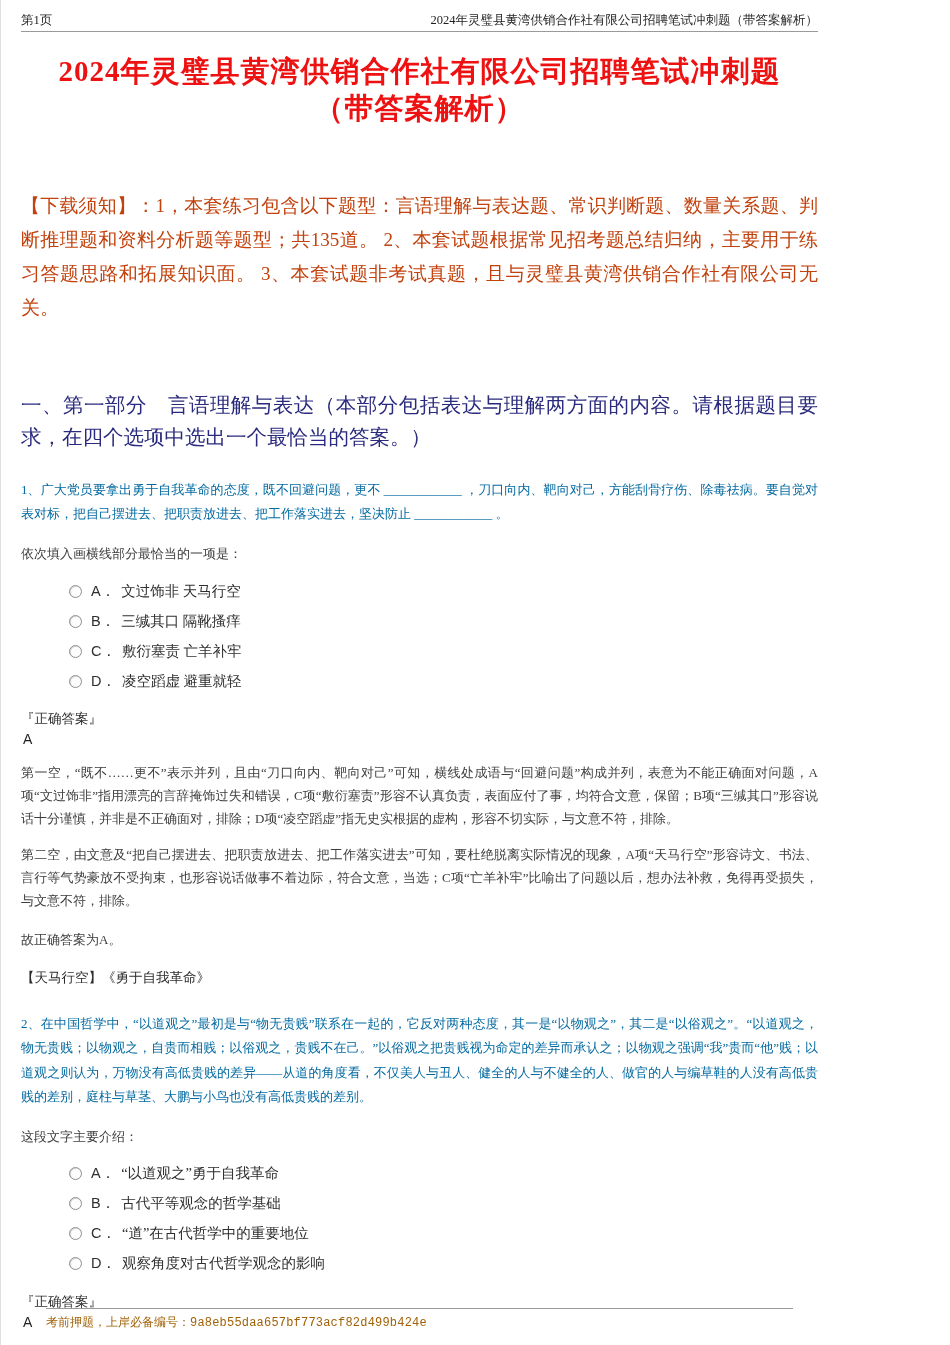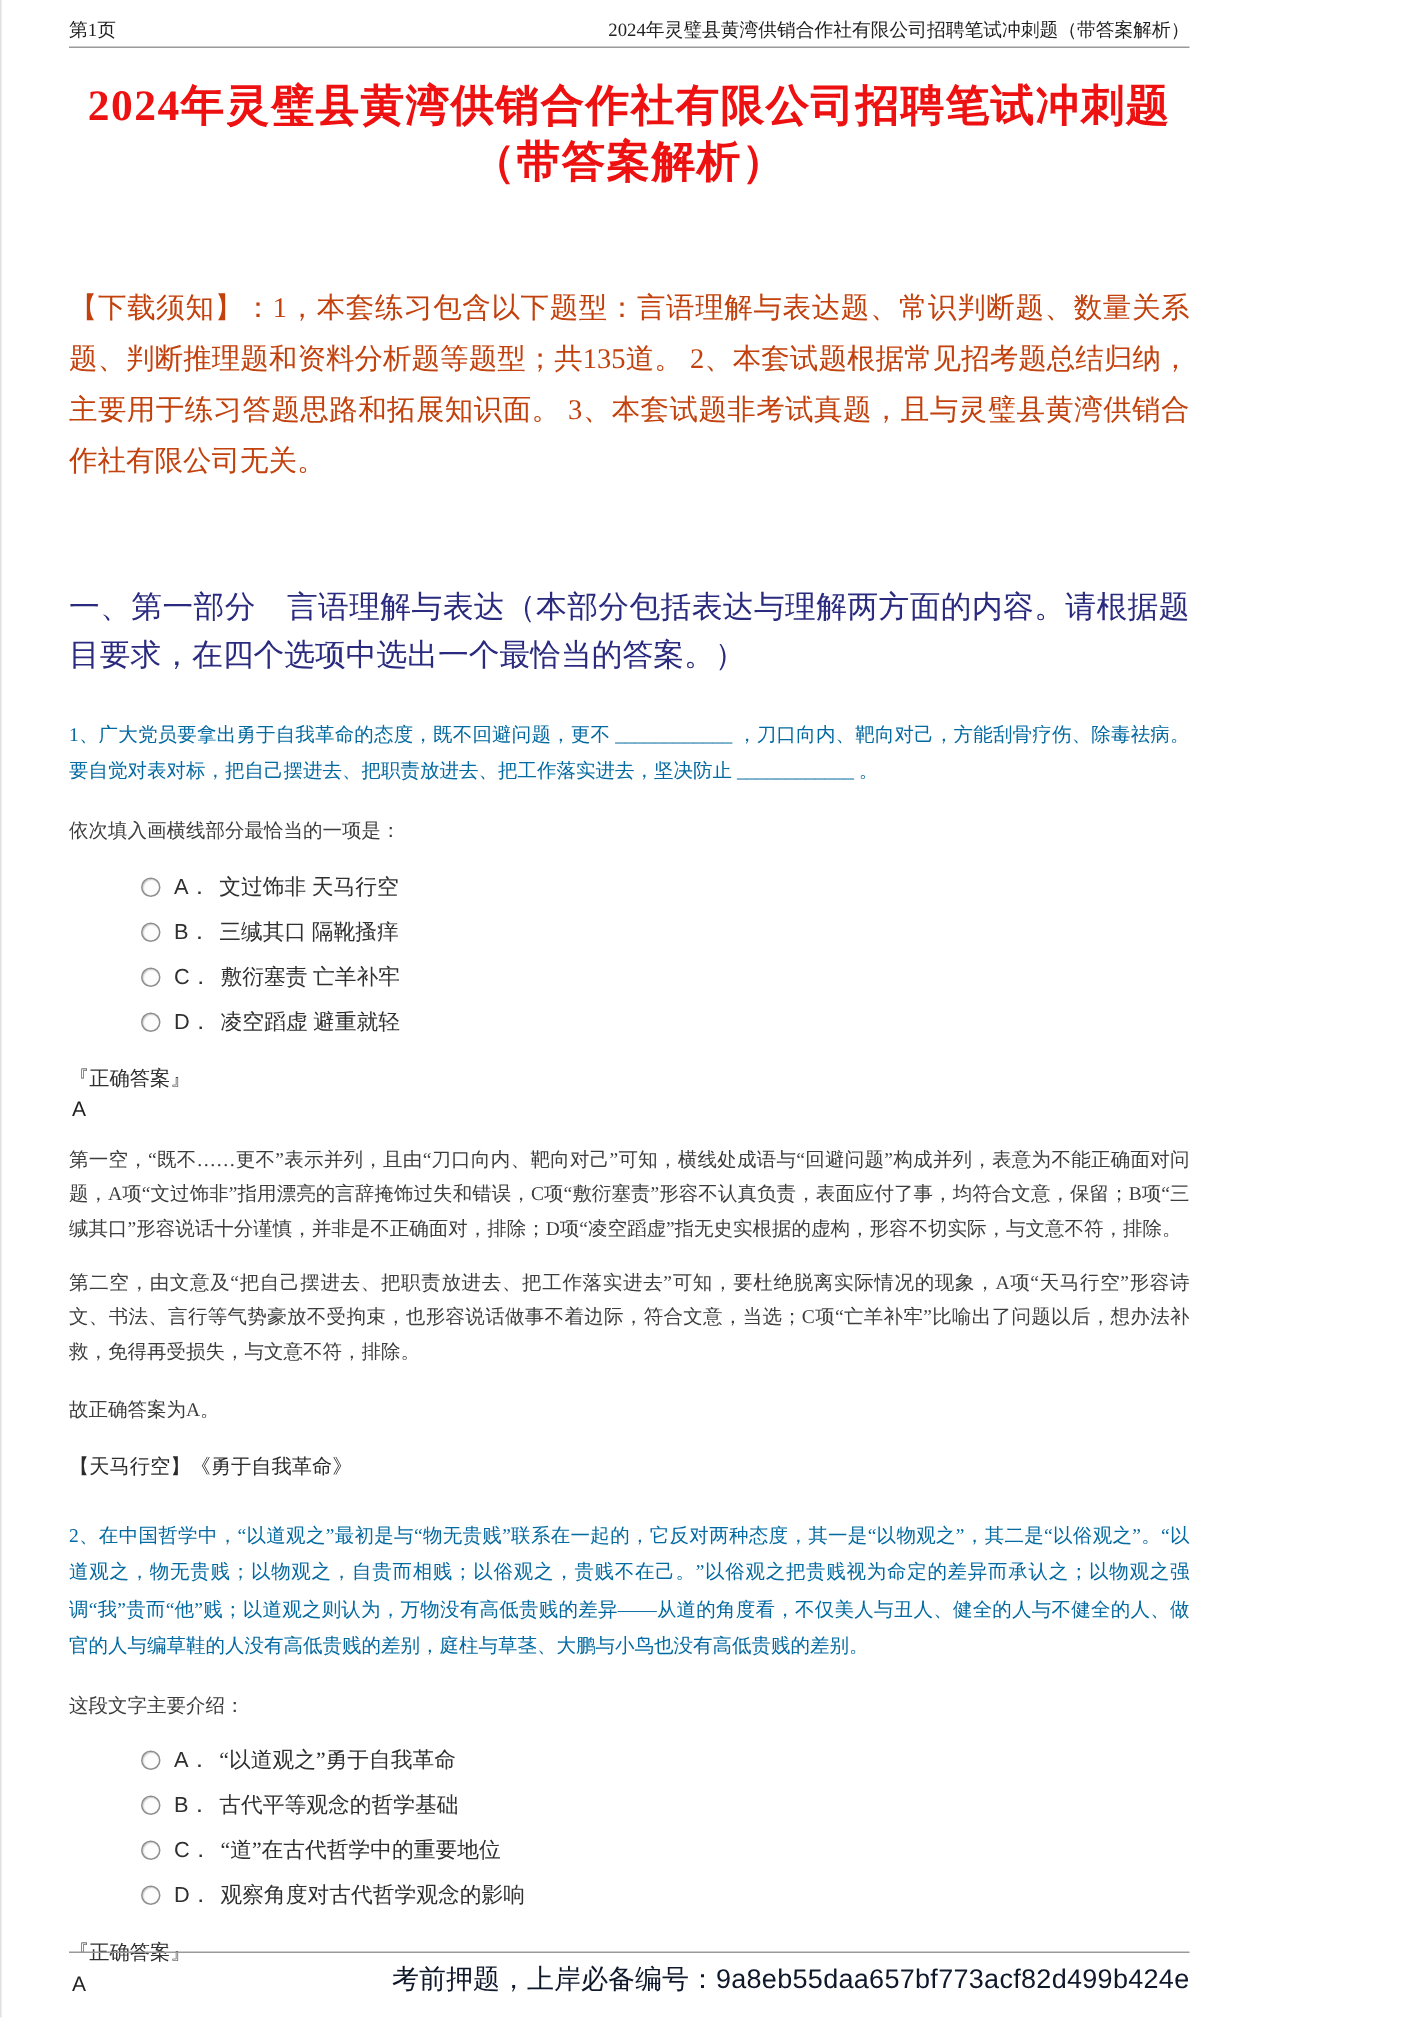--- a/index.html
+++ b/index.html
@@ -14,21 +14,21 @@
     color: #3a3a3a;
     position: relative;
     overflow: hidden;
     border-left: 1px solid #e0e0e0;
     box-sizing: border-box;
   }
   .page {
     position: relative;
     width: 837px;
     height: 1345px;
-    padding: 0 45px;
+    padding: 0 20px;
     box-sizing: border-box;
   }
   
   .hdr {
     display: flex;
     justify-content: space-between;
     align-items: flex-end;
     padding-top: 13px;
     padding-bottom: 3px;
     border-bottom: 1px solid #9a9a9a;
@@ -141,26 +141,26 @@
   .stem-2 { margin-top: 25px; }
   
   .ftr {
     position: absolute;
     left: 45px;
     right: 45px;
     bottom: 14px;
     border-top: 1px solid #9a9a9a;
     padding-top: 5px;
     display: flex;
-    justify-content: flex-end;
-    font-size: 18px;
-    color: #0f172a;
+    justify-content: flex-start;
+    font-size: 12px;
+    color: #a16207;
   }
   .ftr .code {
-    font-family: Liberation Sans, sans-serif;
+    font-family: Liberation Mono, monospace;
     letter-spacing: 0.2px;
   }
 </style>
 </head>
 <body>
 
 <div class="page">
 
   <div class="hdr">
     <span>第1页</span>

